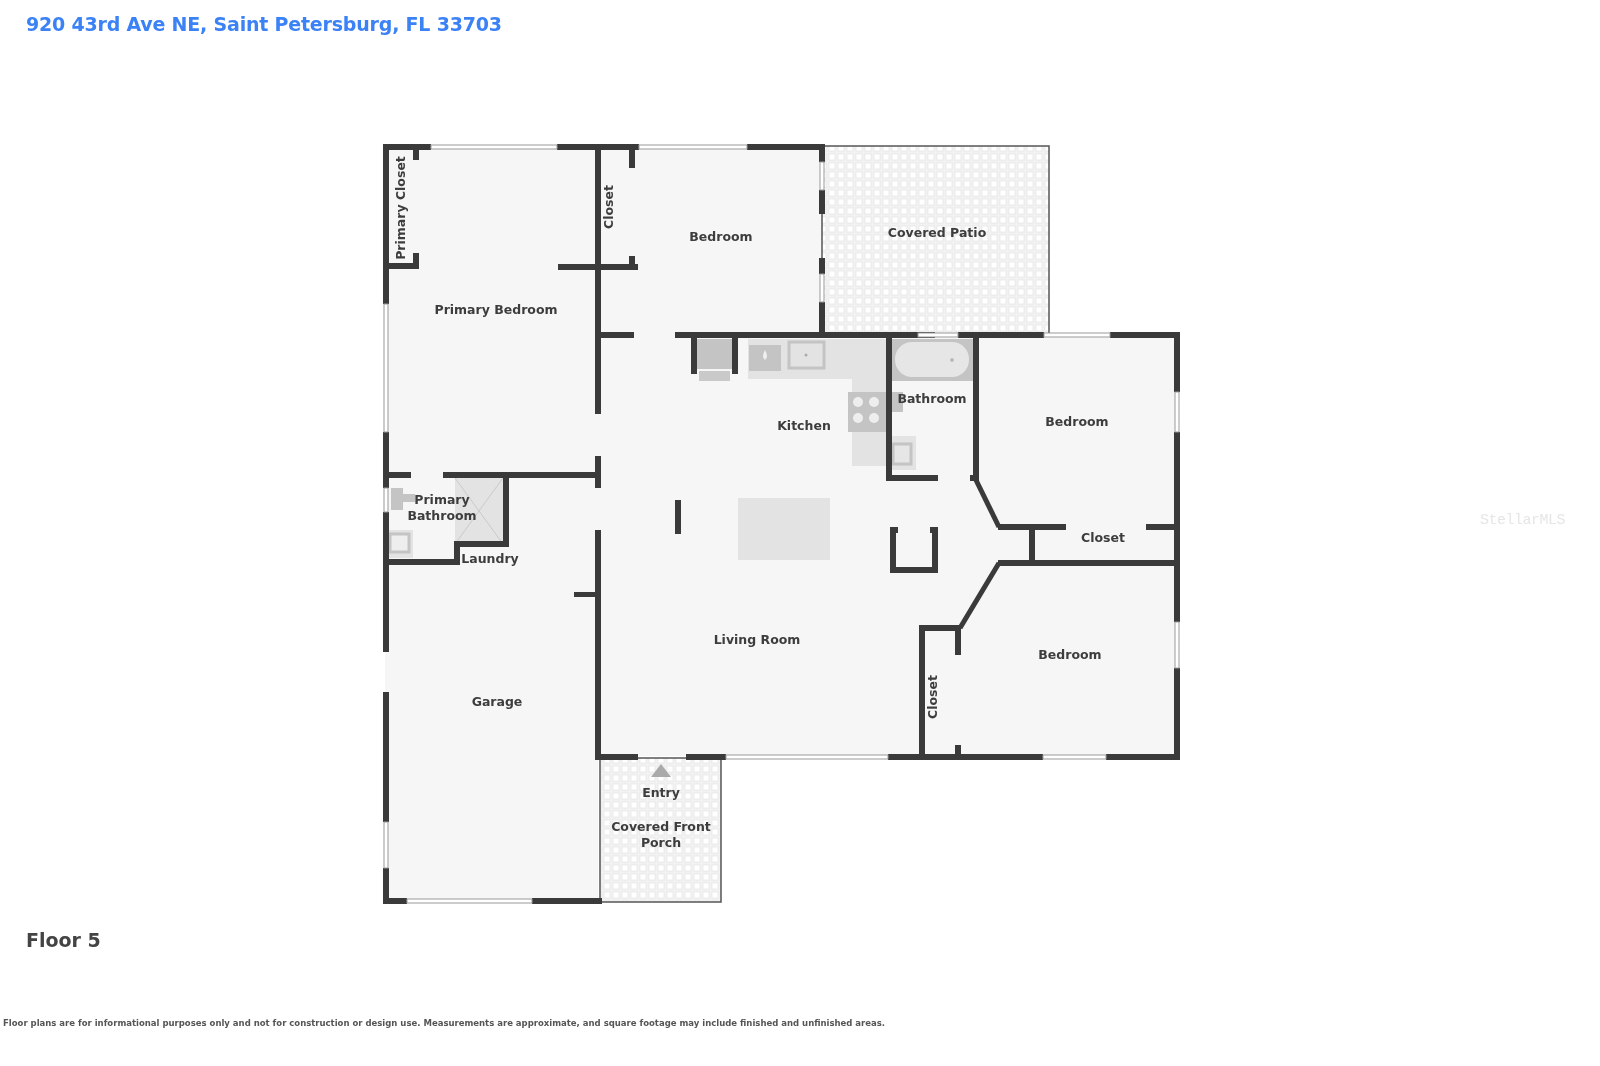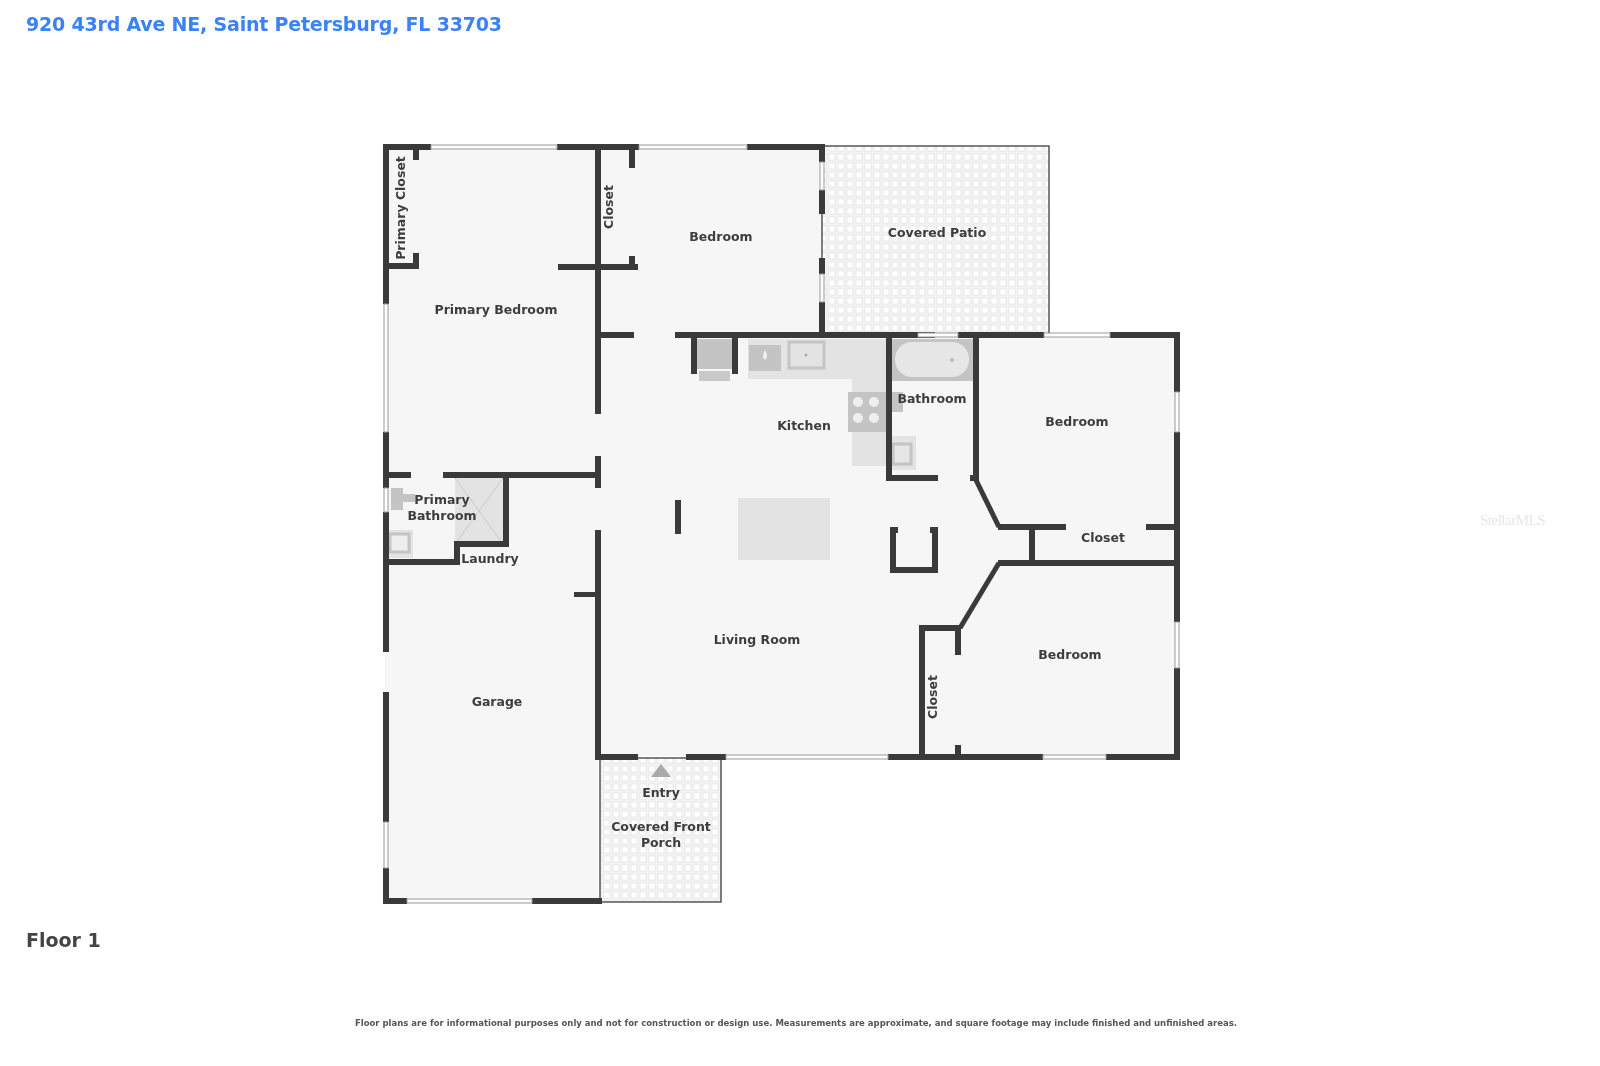--- a/index.html
+++ b/index.html
@@ -1,20 +1,20 @@
 <!DOCTYPE html>
 <html><head>
   <meta charset="utf-8">
   <style>
     html, body { margin: 0; padding: 0; background: #ffffff; }
     body { width: 1600px; height: 1066px; position: relative; overflow: hidden; font-family: "DejaVu Sans", sans-serif; color: #3a3a3a; }
     .title { position: absolute; left: 26px; top: 13px; font-size: 19px; font-weight: bold; color: #3b82f6; letter-spacing: -0.2px; }
     .floor-label { position: absolute; left: 26px; top: 929px; font-size: 19px; font-weight: bold; color: #444; }
-    .disclaimer { position: absolute; left: 12px; width: 1568px; top: 1018px; text-align: center; font-size: 8.5px; font-weight: bold; color: #555; }
-    .watermark { position: absolute; left: 1480px; top: 512px; font-size: 15px; color: #e6e6e6; font-family: Liberation Serif, serif; letter-spacing: -0.5px; }
+    .disclaimer { position: absolute; left: 3px; width: 1568px; top: 1018px; font-size: 8.5px; font-weight: bold; color: #555; }
+    .watermark { position: absolute; left: 1480px; top: 512px; font-size: 15px; color: #e6e6e6; font-family: Liberation Mono, monospace; letter-spacing: -0.5px; }
     svg.plan { position: absolute; left: 0; top: 0; }
     .room-label { font-family: "DejaVu Sans", sans-serif; font-size: 12.5px; font-weight: bold; fill: #3d3d3d; }
   </style>
 </head>
 <body>
 
 <div class="title">920 43rd Ave NE, Saint Petersburg, FL 33703</div>
 
 <svg class="plan" width="1600" height="1066" viewBox="0 0 1600 1066">
   <defs>
@@ -187,14 +187,14 @@
     <text class="room-label" transform="translate(937,697) rotate(-90)" text-anchor="middle">Closet</text>
     <text class="room-label" x="1070" y="659" text-anchor="middle">Bedroom</text>
     <text class="room-label" x="497" y="706" text-anchor="middle">Garage</text>
     <text class="room-label" x="661" y="797" text-anchor="middle">Entry</text>
     <text class="room-label" x="661" y="831" text-anchor="middle">Covered Front</text>
     <text class="room-label" x="661" y="847" text-anchor="middle">Porch</text>
   </g>
 </svg>
 
 <div class="watermark">StellarMLS</div>
-<div class="floor-label">Floor 1</div>
+<div class="floor-label">Floor 5</div>
 <div class="disclaimer">Floor plans are for informational purposes only and not for construction or design use. Measurements are approximate, and square footage may include finished and unfinished areas.</div>
 
 </body></html>

